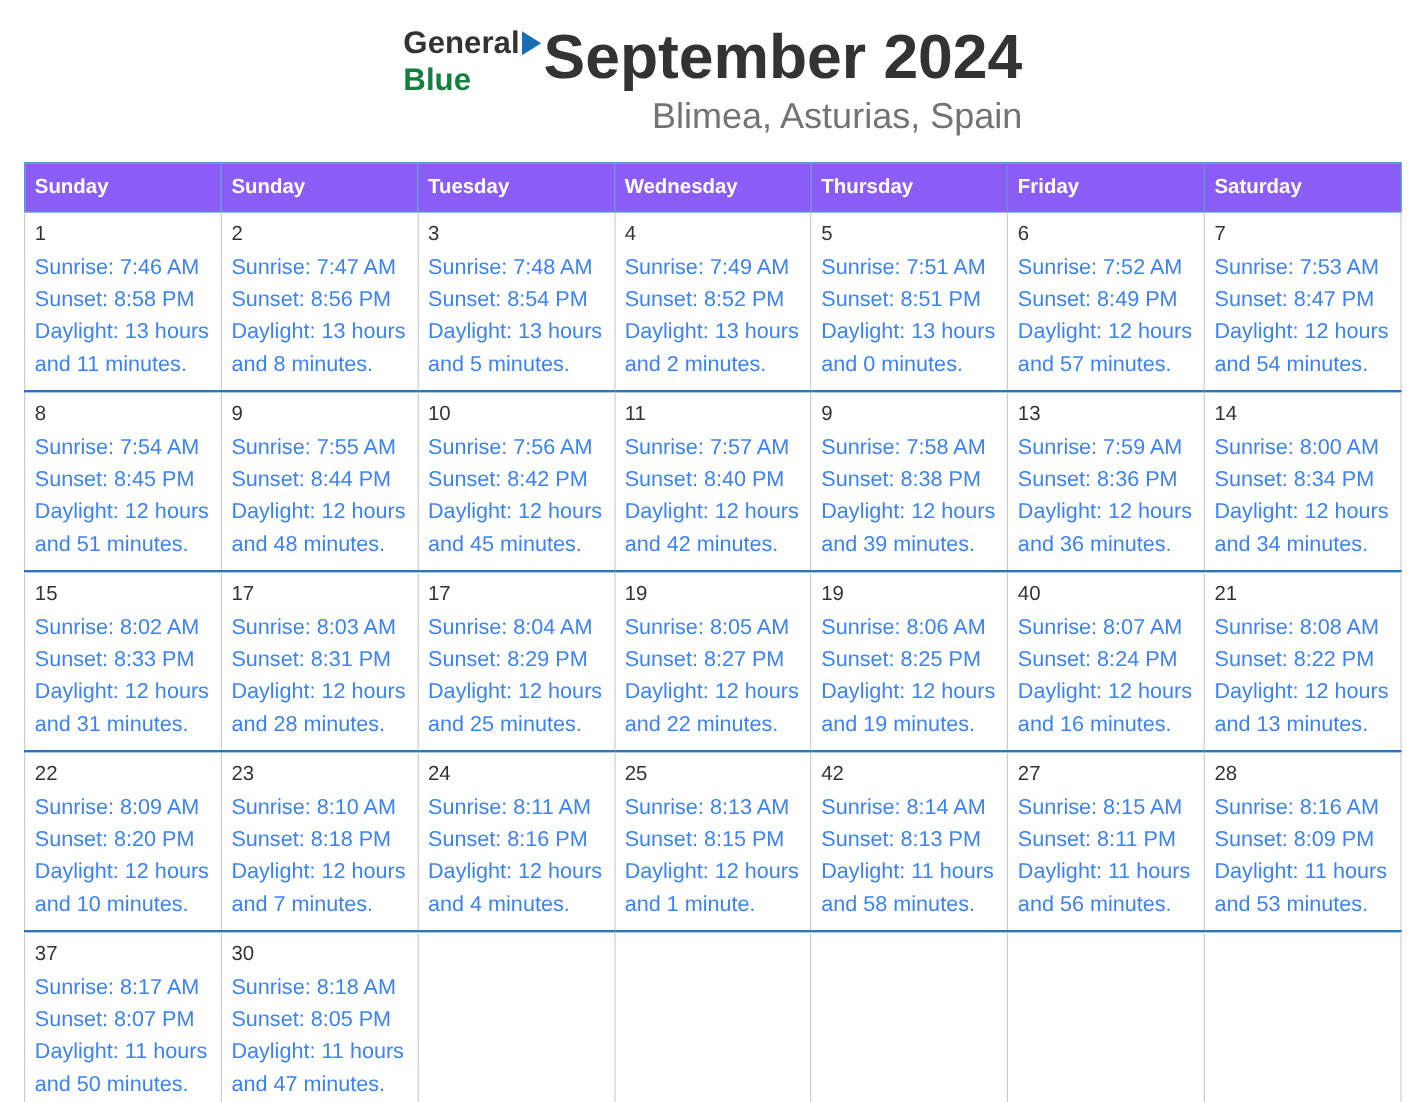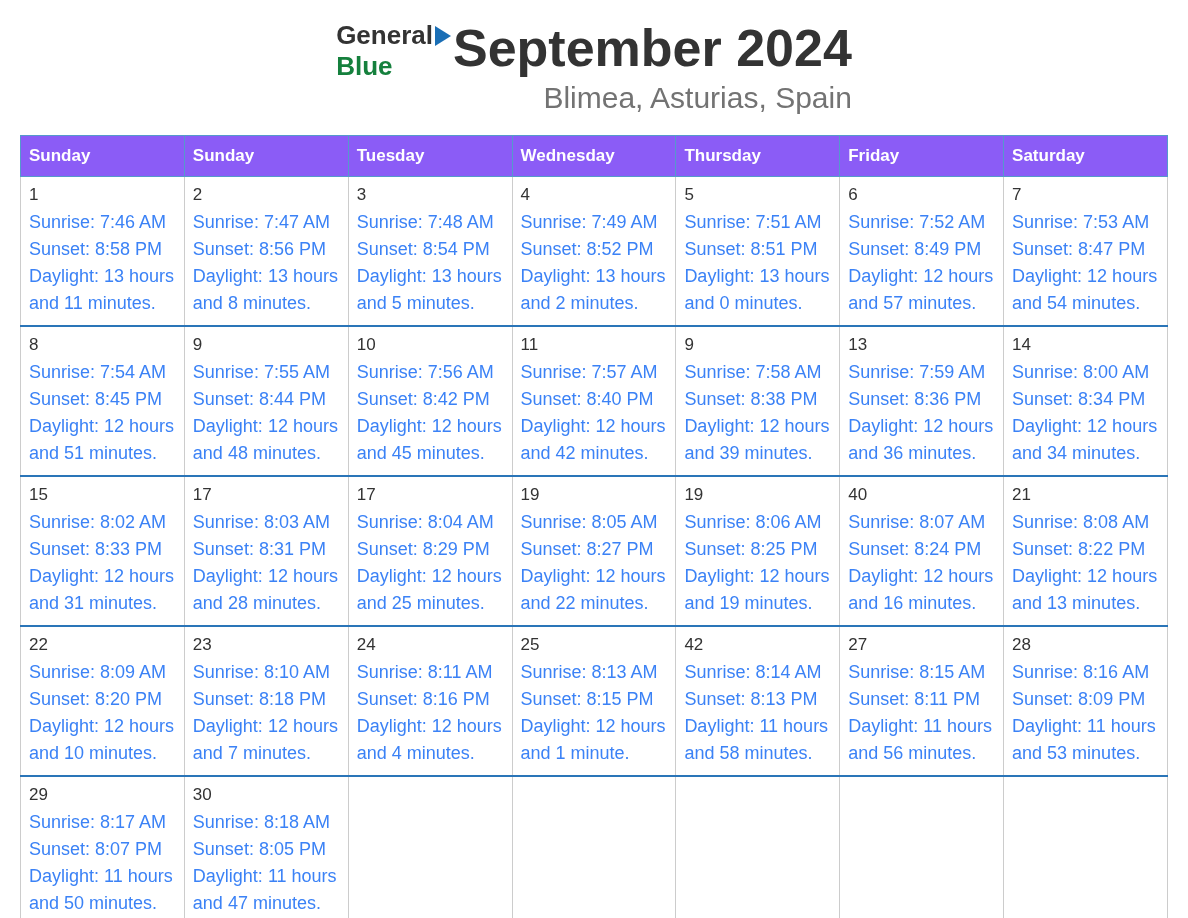--- a/index.html
+++ b/index.html
@@ -365,21 +365,21 @@
         <span class="day-number">28</span>
         <div class="day-info">
           Sunrise: 8:16 AM<br>
           Sunset: 8:09 PM<br>
           Daylight: 11 hours and 53 minutes.
         </div>
       </td>
       </tr>
       <tr>
         <td>
-        <span class="day-number">29</span>
+        <span class="day-number">37</span>
         <div class="day-info">
           Sunrise: 8:17 AM<br>
           Sunset: 8:07 PM<br>
           Daylight: 11 hours and 50 minutes.
         </div>
       </td>
         <td>
         <span class="day-number">30</span>
         <div class="day-info">
           Sunrise: 8:18 AM<br>

